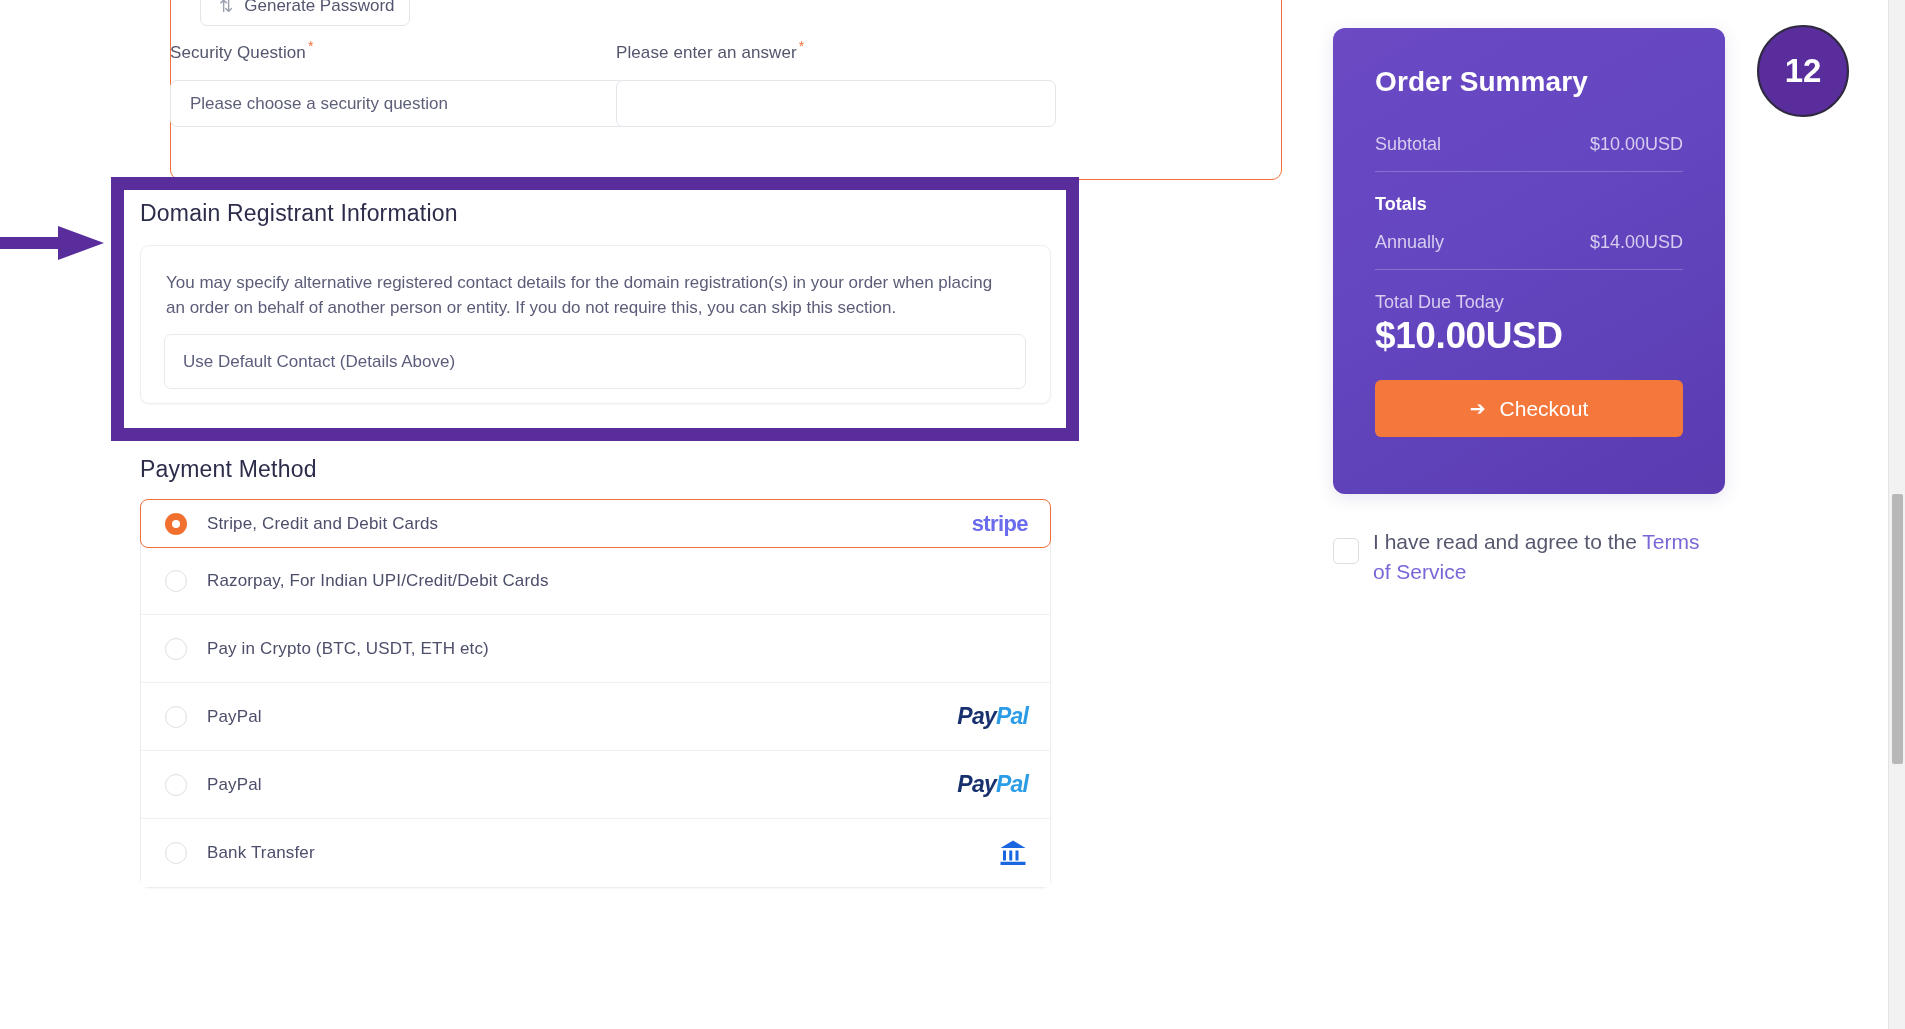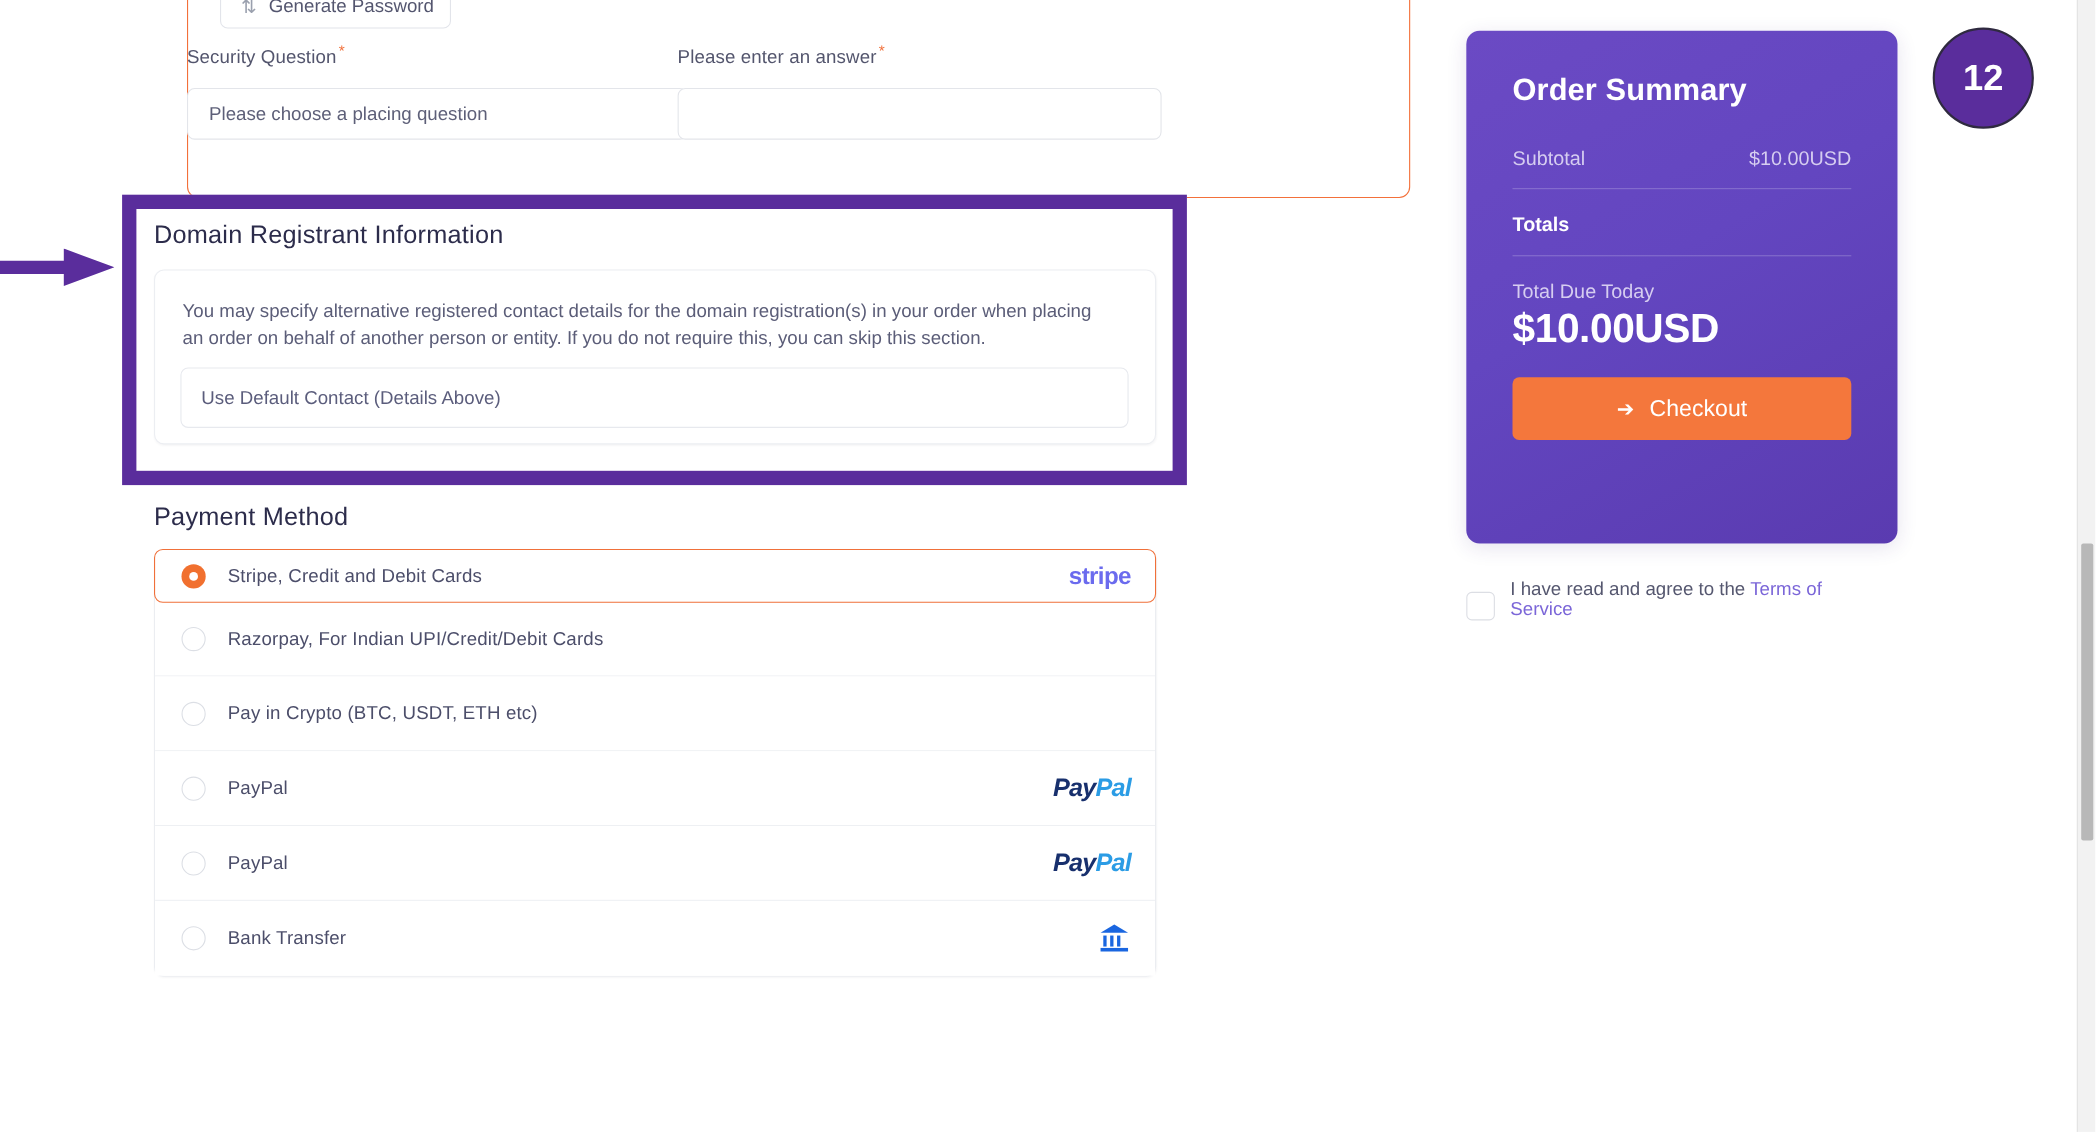--- a/index.html
+++ b/index.html
@@ -282,22 +282,22 @@
   }
   .tos-box {
     width: 26px; height: 26px;
     border: 1px solid #dcdee4;
     border-radius: 5px;
     background: #fff;
     flex: 0 0 auto;
     margin-top: 11px;
   }
   .tos-text {
-    font-size: 17px;
-    line-height: 18px;
+    font-size: 21px;
+    line-height: 30px;
     color: #55576f;
   }
   .tos-link { color: #7b66d8; }
 
   
   .step-badge {
     position: absolute;
     left: 1757px;
     top: 25px;
     width: 92px;
@@ -342,21 +342,21 @@
 
   <button class="genpw-btn">
     <span class="genpw-icon">⇅</span>
     <span>Generate Password</span>
   </button>
 
   <div class="field-label" style="left:170px; top:38px;">
     <span>Security Question</span><span class="req-star">*</span>
   </div>
   <div class="input-box" style="left:170px; top:80px; width:455px;">
-    <span>Please choose a placing question</span>
+    <span>Please choose a security question</span>
   </div>
 
   <div class="field-label" style="left:616px; top:38px;">
     <span>Please enter an answer</span><span class="req-star">*</span>
   </div>
   <div class="input-box" style="left:616px; top:80px; width:440px;">
     <span></span>
   </div>
 
   <svg class="arrow-annot" viewBox="0 0 104 34">
@@ -432,20 +432,24 @@
   <div class="order-card">
     <div class="os-title">Order Summary</div>
 
     <div class="os-row">
       <span>Subtotal</span>
       <span>$10.00USD</span>
     </div>
     <div class="os-divider"></div>
 
     <div class="os-subhead">Totals</div>
+    <div class="os-row">
+      <span>Annually</span>
+      <span>$14.00USD</span>
+    </div>
     <div class="os-divider"></div>
 
     <div class="os-totaldue-label">Total Due Today</div>
     <div class="os-totaldue-amount">$10.00USD</div>
 
     <button class="checkout-btn">
       <span class="checkout-arrow">➔</span>
       <span>Checkout</span>
     </button>
   </div>

